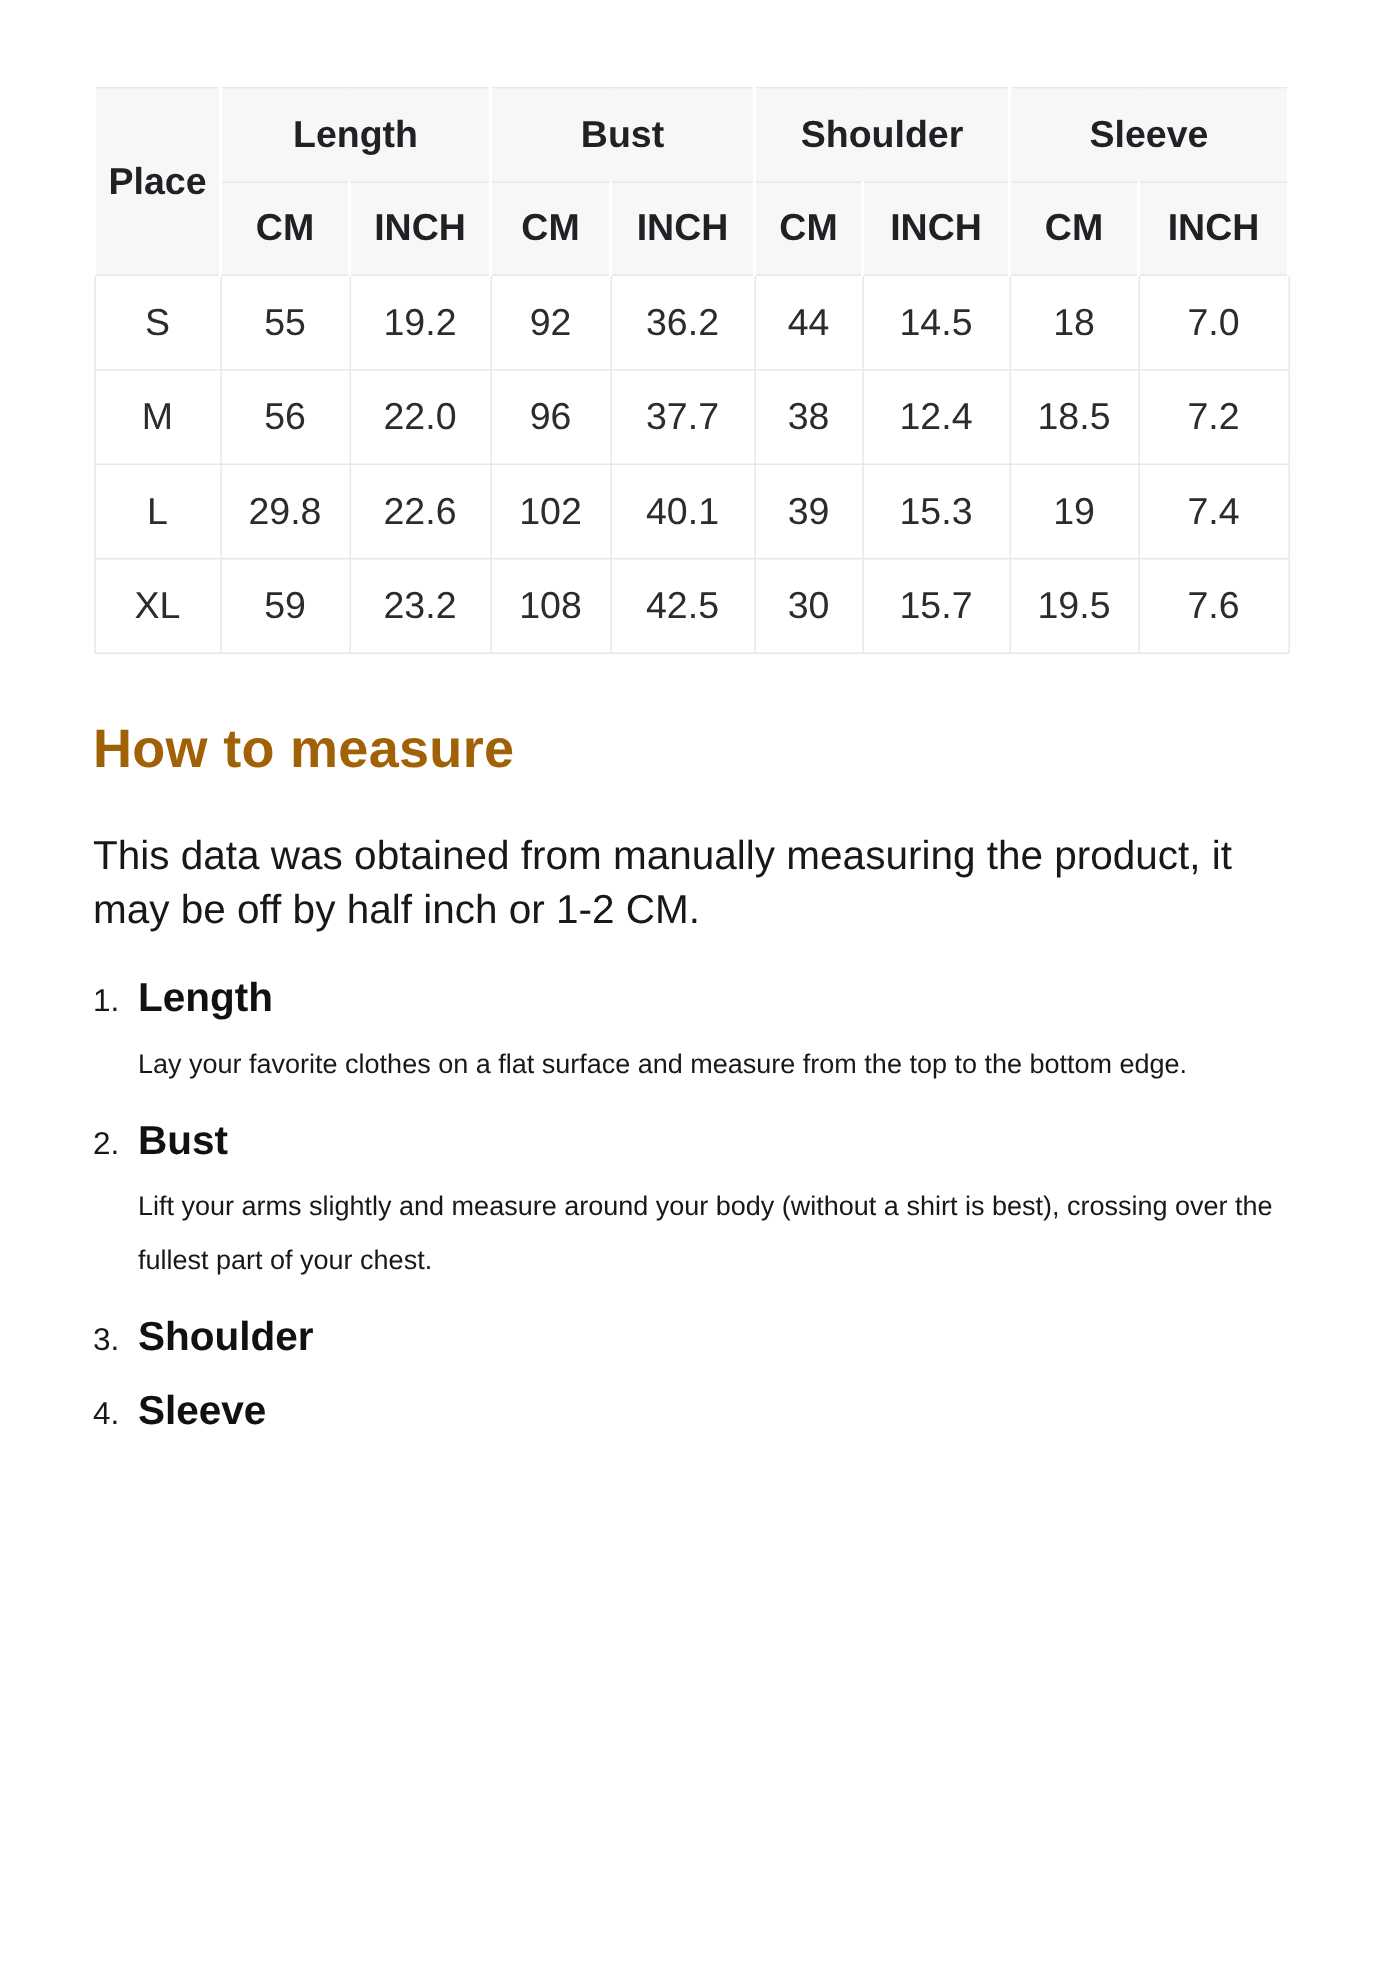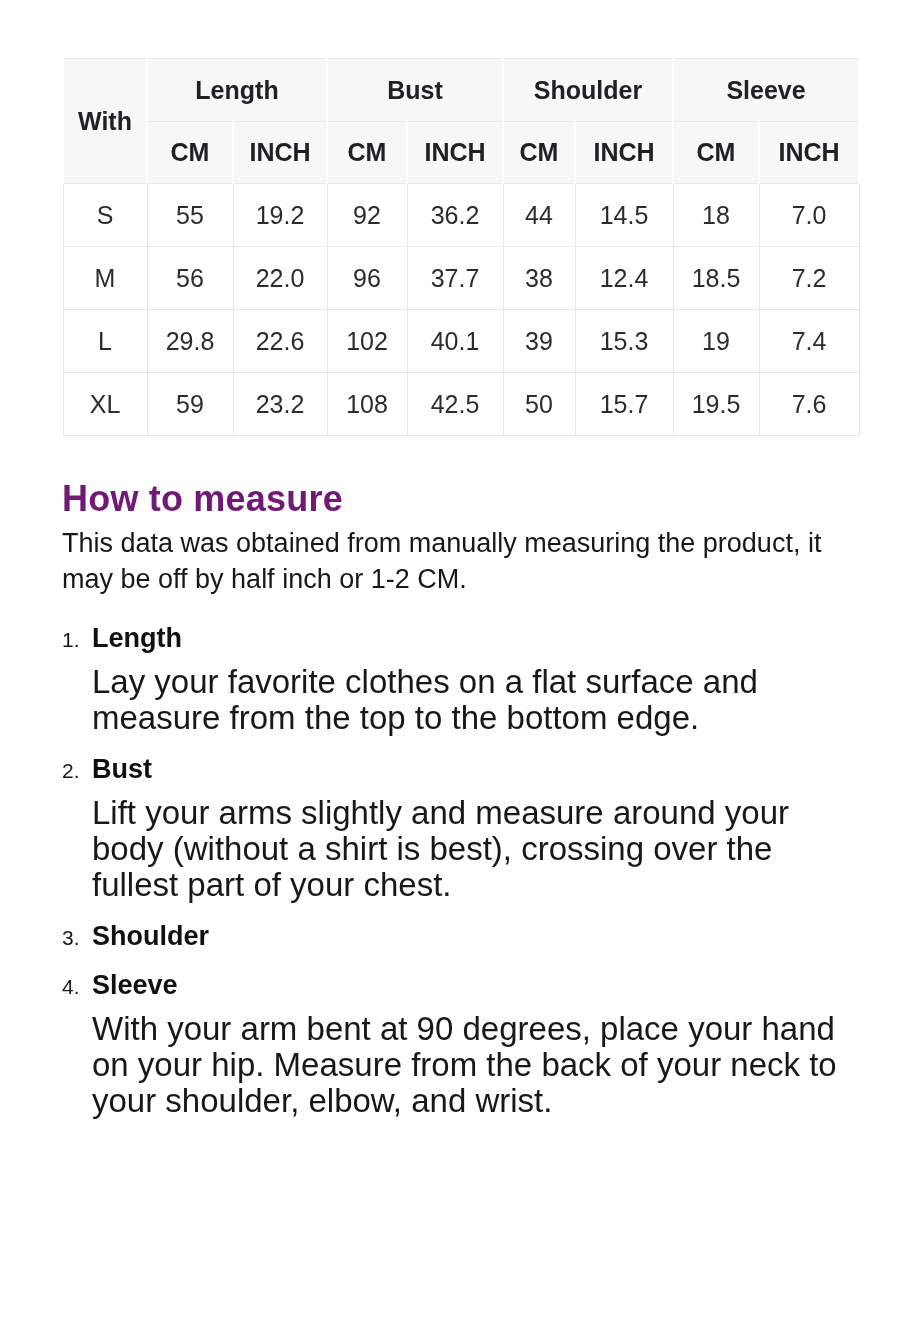--- a/index.html
+++ b/index.html
@@ -43,25 +43,25 @@
     vertical-align: middle;
     height: 63px;
     background: #ffffff;
   }
 
   
   .htm-title {
     margin-top: 42px;
     font-size: 36px;
     font-weight: bold;
-    color: #701a75;
+    color: #a16207;
     letter-spacing: 0.2px;
   }
   .htm-intro {
-    margin-top: 5px;
+    margin-top: 32px;
     font-size: 27px;
     line-height: 36px;
     color: #17181a;
     max-width: 796px;
   }
   .steps { margin-top: 26px; }
   .step { margin-top: 18px; }
   .step-head {
     display: flex;
     align-items: baseline;
@@ -71,21 +71,21 @@
     font-size: 21px;
     color: #17181a;
   }
   .step-term {
     font-size: 27px;
     font-weight: bold;
     color: #101113;
   }
   .step-desc {
     margin: 10px 0 0 30px;
-    font-size: 33px;
+    font-size: 18px;
     line-height: 36px;
     color: #17181a;
     max-width: 768px;
   }
 </style>
 </head>
 <body>
 
 <div class="page">
 
@@ -96,21 +96,21 @@
         <col style="width:94px">
       <col style="width:80px">
         <col style="width:96px">
         <col style="width:72px">
       <col style="width:98px">
         <col style="width:86px">
         <col style="width:100px">
     </colgroup>
     <thead>
       <tr>
-        <th rowspan="2">With</th>
+        <th rowspan="2">Place</th>
         <th colspan="2">Length</th>
         <th colspan="2">Bust</th>
         <th colspan="2">Shoulder</th>
         <th colspan="2">Sleeve</th>
       </tr>
       <tr>
         <th>CM</th>
         <th>INCH</th>
         <th>CM</th>
         <th>INCH</th>
@@ -153,21 +153,21 @@
         <td>15.3</td>
         <td>19</td>
         <td>7.4</td>
       </tr>
       <tr>
         <td>XL</td>
         <td>59</td>
         <td>23.2</td>
         <td>108</td>
         <td>42.5</td>
-        <td>50</td>
+        <td>30</td>
         <td>15.7</td>
         <td>19.5</td>
         <td>7.6</td>
       </tr>
     </tbody>
   </table>
 
   <h2 class="htm-title">How to measure</h2>
 
   <p class="htm-intro">This data was obtained from manually measuring the product, it may be off by half inch or 1-2 CM.</p>
@@ -195,17 +195,16 @@
         <span class="step-number">3.</span>
         <span class="step-term">Shoulder</span>
       </div>
     </div>
 
     <div class="step">
       <div class="step-head">
         <span class="step-number">4.</span>
         <span class="step-term">Sleeve</span>
       </div>
-      <p class="step-desc">With your arm bent at 90 degrees, place your hand on your hip. Measure from the back of your neck to your shoulder, elbow, and wrist.</p>
     </div>
 
   </div>
 </div>
 
 </body></html>

